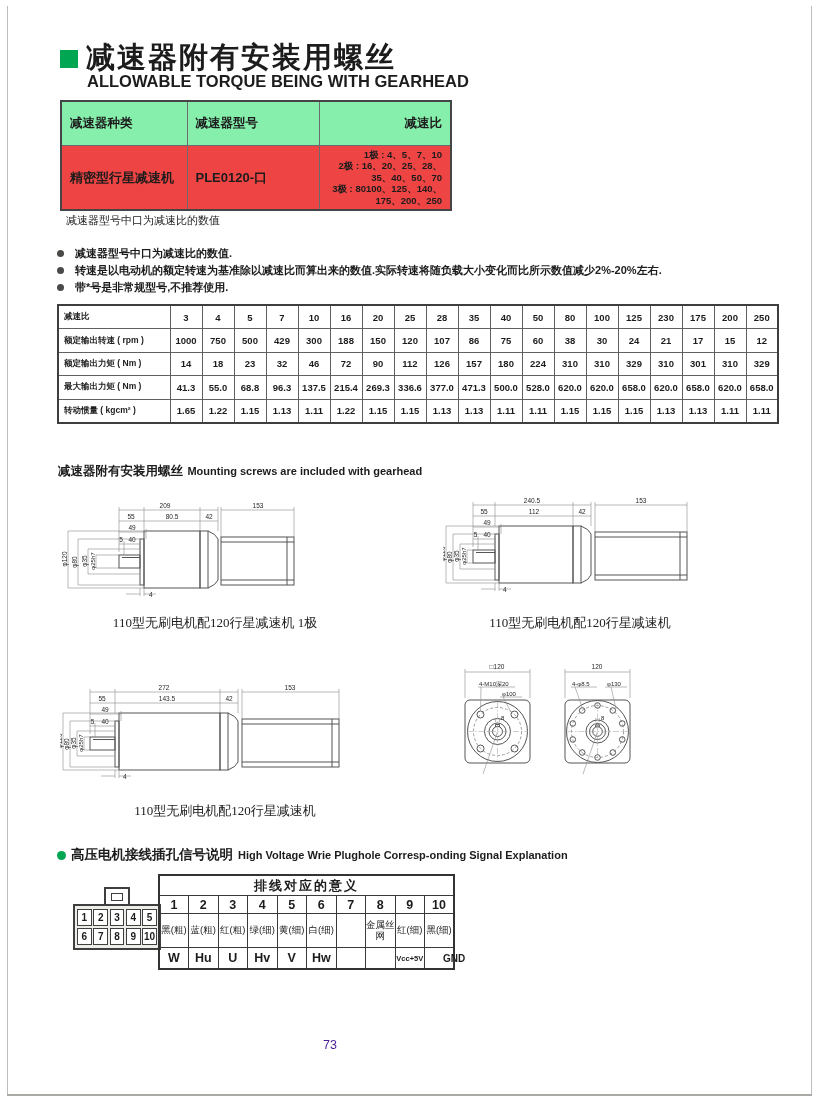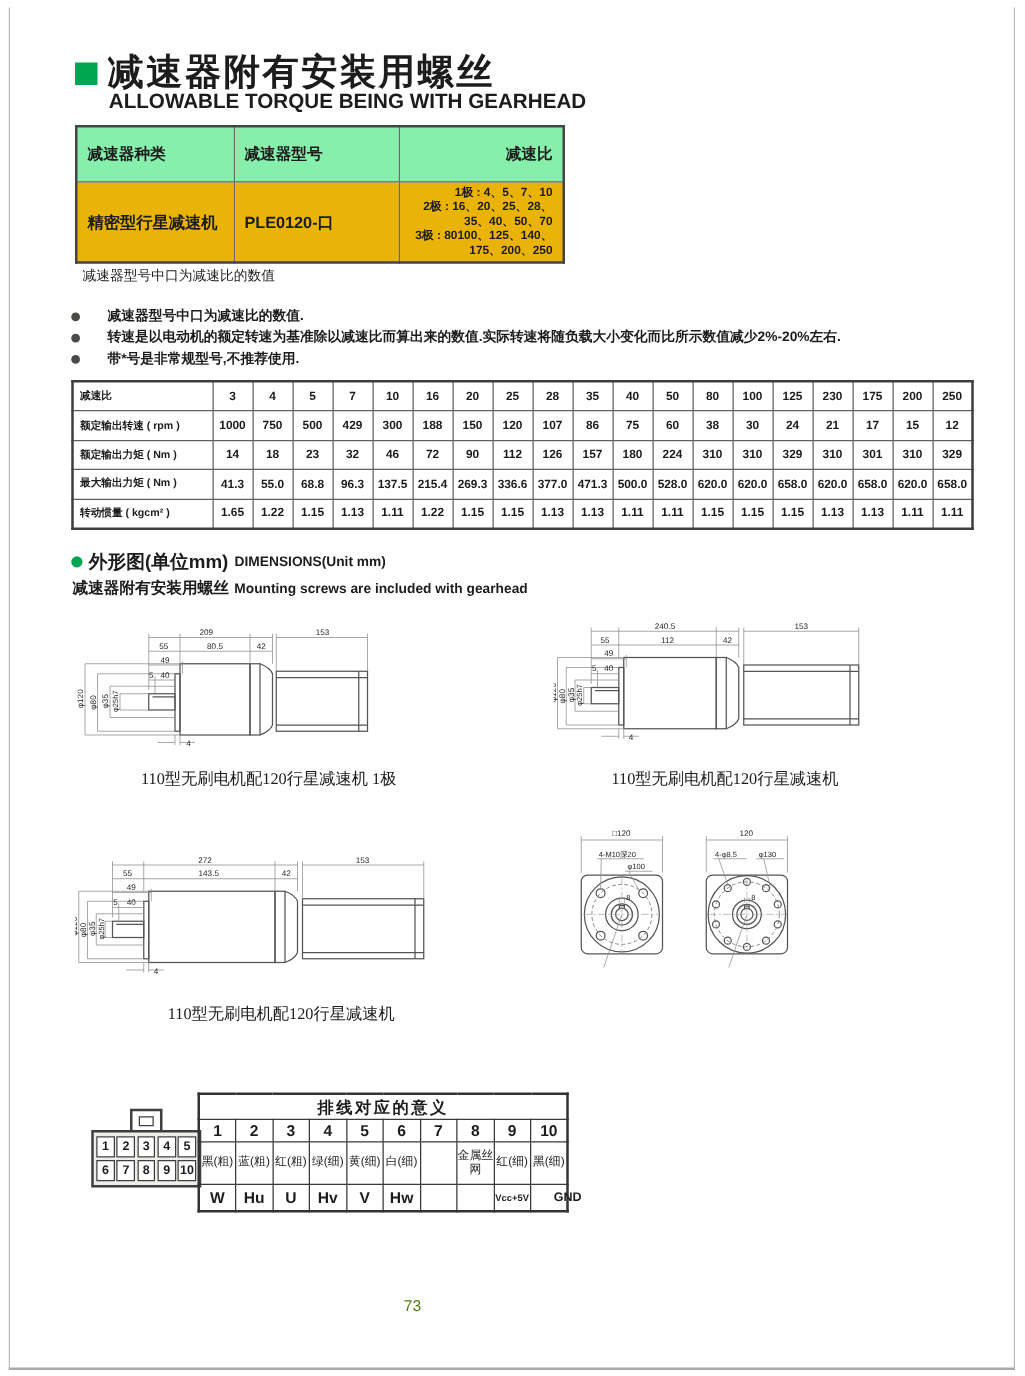--- a/index.html
+++ b/index.html
@@ -13,28 +13,28 @@
   
   #title-sq{left:60px;top:50px;width:18px;height:18px;background:#00a651;}
   #title-cn{left:86px;top:38px;font-size:29px;font-weight:bold;letter-spacing:2px;white-space:nowrap;}
   #title-en{left:87px;top:72px;font-size:16.5px;font-weight:bold;white-space:nowrap;}
 
   
   #gt-wrap{left:60px;top:100px;}
   table.gt{border-collapse:collapse;table-layout:fixed;width:390px;border:2px solid #454545;}
   .gt td{border:1px solid #6b6b6b;vertical-align:middle;padding:0 8px;}
   .gt tr.gh td{background:#86efac;height:43px;font-size:12.5px;font-weight:bold;}
-  .gt tr.gb td{background:#eab308;height:63px;font-size:13px;font-weight:bold;}
+  .gt tr.gb td{background:#ef4444;height:63px;font-size:13px;font-weight:bold;}
   .gt td.r{text-align:right;}
   .ratio-lines div{font-size:9.5px;font-weight:bold;line-height:11.5px;text-align:right;white-space:nowrap;}
   #gt-note{left:66px;top:213px;font-size:11px;font-weight:normal;}
 
   
   #notes{left:57px;top:247px;width:715px;}
-  .note-line{display:flex;gap:22px;align-items:flex-start;margin-bottom:4.5px;font-size:11px;font-weight:bold;line-height:12.5px;}
+  .note-line{display:flex;gap:11px;align-items:flex-start;margin-bottom:4.5px;font-size:11px;font-weight:bold;line-height:12.5px;}
   .ndot{width:7px;height:7px;border-radius:50%;background:#4a4a49;margin-top:2.5px;flex:none;}
 
   
   #spec-wrap{left:57px;top:304px;}
   table.spec{border-collapse:collapse;table-layout:fixed;width:722px;border:2px solid #3e3e3e;}
   .spec td{border:1px solid #606060;height:22.4px;text-align:center;font-size:9.5px;font-weight:bold;padding:0;white-space:nowrap;overflow:hidden;}
   .spec td.lbl{text-align:left;padding-left:5px;font-size:8.5px;}
 
   
   .sec-head{display:flex;align-items:center;gap:5px;white-space:nowrap;}
@@ -68,21 +68,21 @@
   
   .connector{position:absolute;left:73px;top:887px;width:88px;}
   .conn-latch{width:22px;height:15px;border:2px solid #3f3f3f;margin:0 auto;background:#fff;
               display:flex;align-items:center;justify-content:center;}
   .conn-latch-in{width:10px;height:6px;border:1.5px solid #3f3f3f;}
   .conn-body{border:2px solid #3f3f3f;background:#ededea;padding:3px 2px;display:flex;flex-direction:column;gap:2px;margin-top:-2px;}
   .conn-row{display:flex;gap:1.5px;justify-content:center;}
   .conn-row div{width:13.2px;height:15px;border:1.5px solid #3f3f3f;background:#fff;font-size:10px;font-weight:bold;
                 display:flex;align-items:center;justify-content:center;}
 
-  #page-num{left:0;top:1038px;width:660px;text-align:center;font-size:12.5px;color:#4d7c0f;}
+  #page-num{left:0;top:1038px;width:660px;text-align:center;font-size:12.5px;color:#4c1d95;}
 </style>
 </head>
 <body>
 
 <div id="page">
 
   <div class="edge" style="left:7px;top:6px;width:1px;height:1089px;"></div>
   <div class="edge" style="left:811px;top:6px;width:1px;height:1089px;"></div>
   <div class="edge" style="left:7px;top:1094px;width:805px;height:2px;background:#a9a9a6;"></div>
 
@@ -249,25 +249,20 @@
             <td>1.15</td>
             <td>1.13</td>
             <td>1.13</td>
             <td>1.11</td>
             <td>1.11</td>
           </tr>
     </tbody>
       </table>
   </div>
 
-  <div class="abs sec-head" style="left:57px;top:440px;">
-    <span class="gdot"></span>
-    <span class="sec-cn">外形图(单位mm)</span>
-    <span class="sec-en">DIMENSIONS(Unit mm)</span>
-  </div>
   <div class="abs" style="left:58px;top:461px;white-space:nowrap;">
     <span class="sub-cn">减速器附有安装用螺丝</span>
     <span class="sub-en">Mounting screws are included with gearhead</span>
   </div>
 
   <svg class="abs" style="left:62px;top:486px;" width="245" height="125" viewBox="0 0 245 125">
     <g class="pl">
       <rect x="57" y="69" width="21" height="13"></rect>
       <line x1="60" y1="71.5" x2="78" y2="71.5"></line>
       <rect x="78" y="53" width="4" height="46"></rect>
@@ -515,20 +510,25 @@
       <line x1="150.7" y1="66" x2="150.7" y2="62"></line>
         <line x1="154.3" y1="66" x2="154.3" y2="62"></line>
       <line x1="152.5" y1="75.5" x2="138" y2="118"></line>
     </g>
     <text class="dt" x="152" y="13" text-anchor="middle">120</text>
     <text class="dt2" x="127" y="29.5">4-φ8.5</text>
     <text class="dt2" x="162" y="29.5">φ130</text>
     <text class="dt2" x="156" y="64">8</text>
   </svg>
 
+  <div class="abs sec-head" style="left:57px;top:846px;">
+    <span class="gdot"></span>
+    <span class="sub-cn" style="font-size:13.5px;">高压电机接线插孔信号说明</span>
+    <span class="sec-en">High Voltage Wrie Plughole Corresp-onding Signal Explanation</span>
+  </div>
 
   <div class="connector">
     <div class="conn-latch">
         <div class="conn-latch-in"></div>
       </div>
     <div class="conn-body">
       <div class="conn-row">
           <div>1</div>
           <div>2</div>
           <div>3</div>

